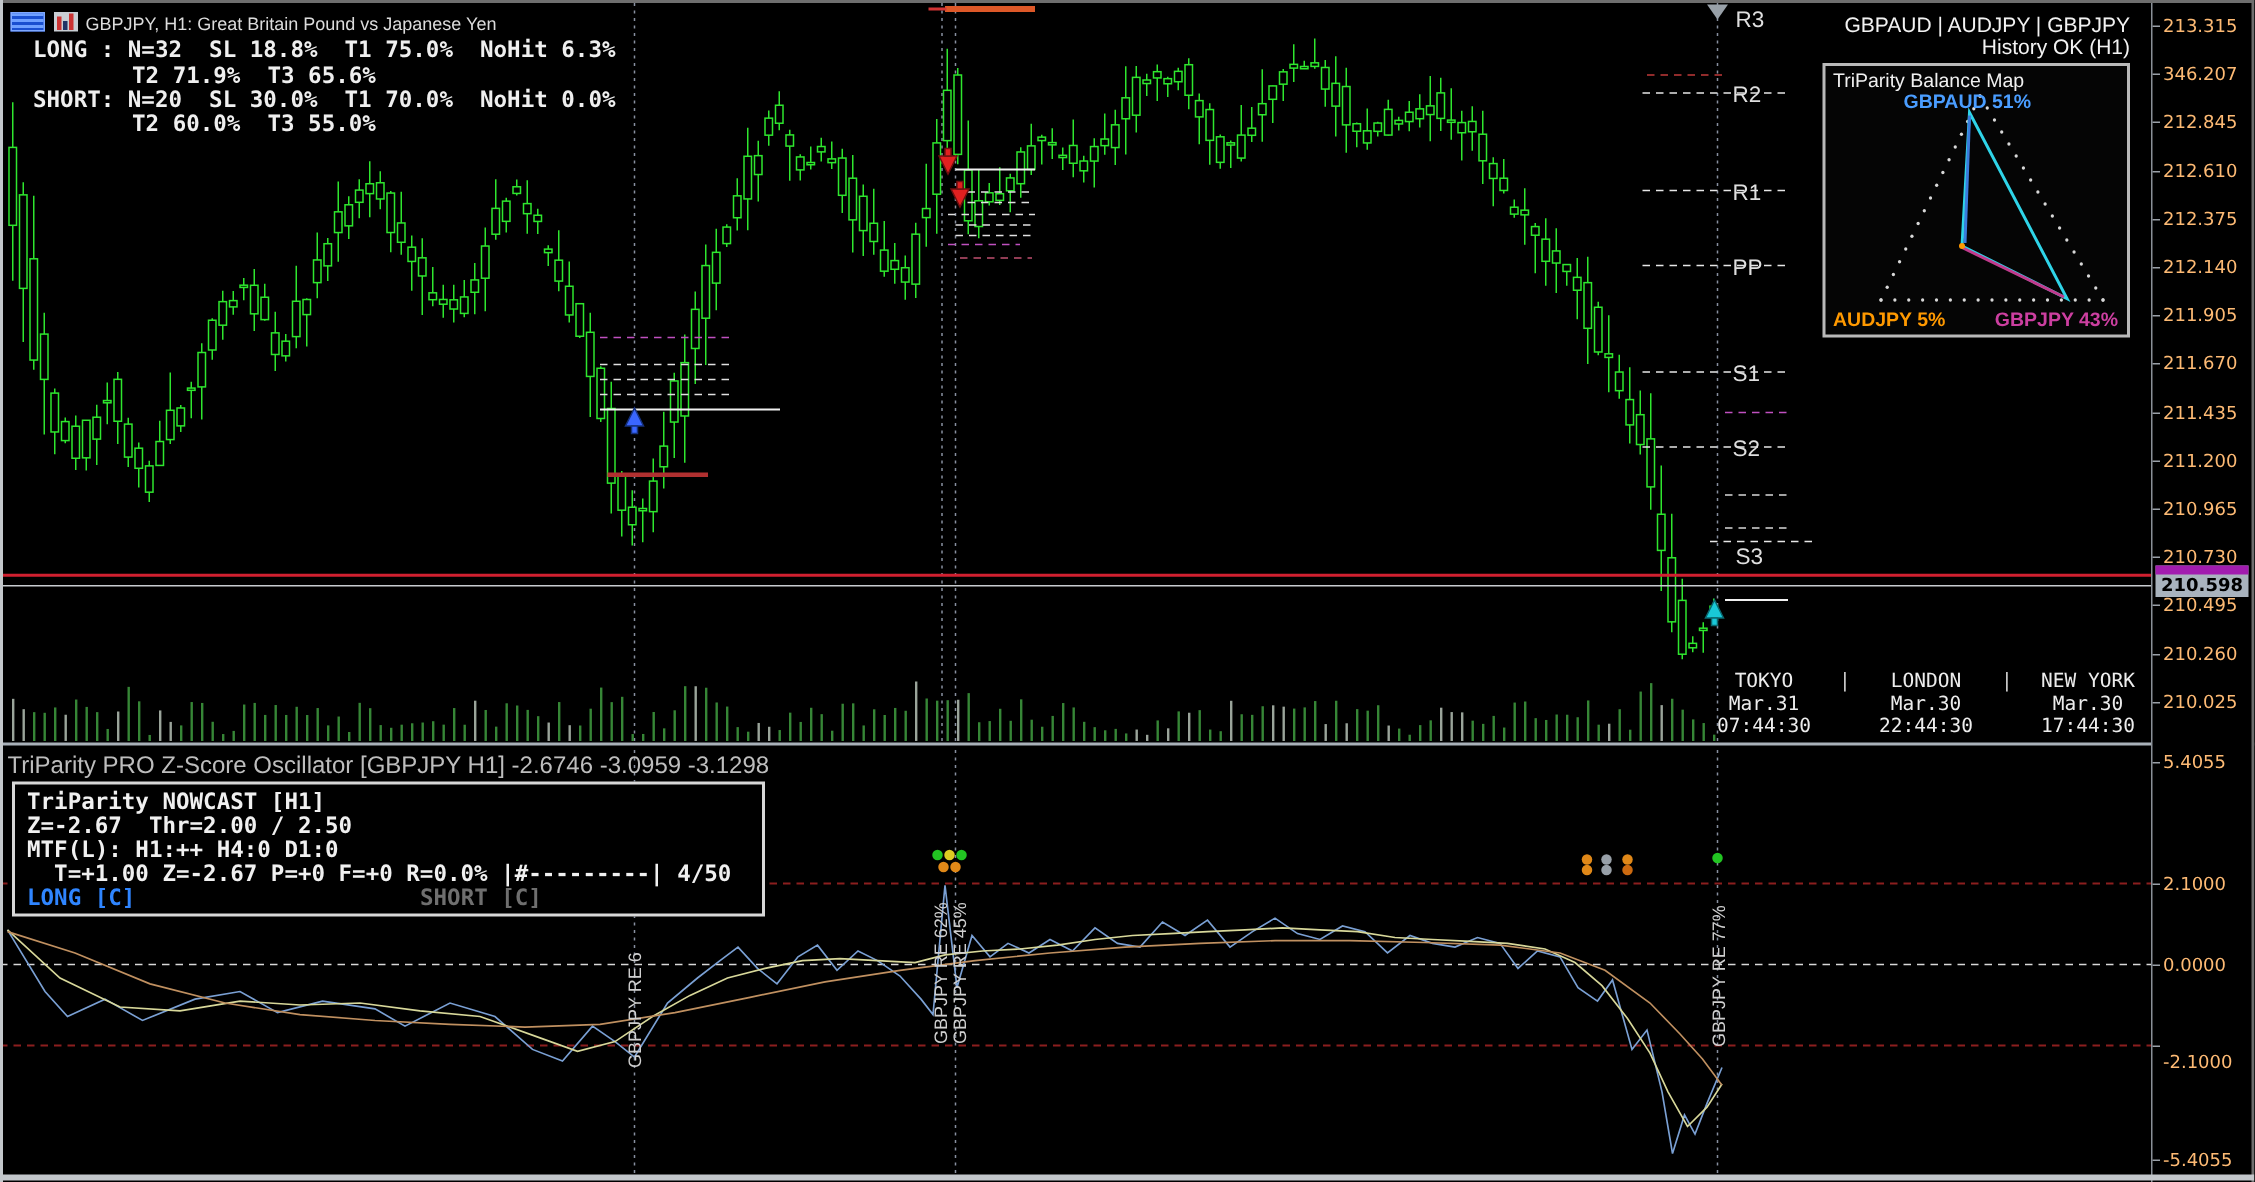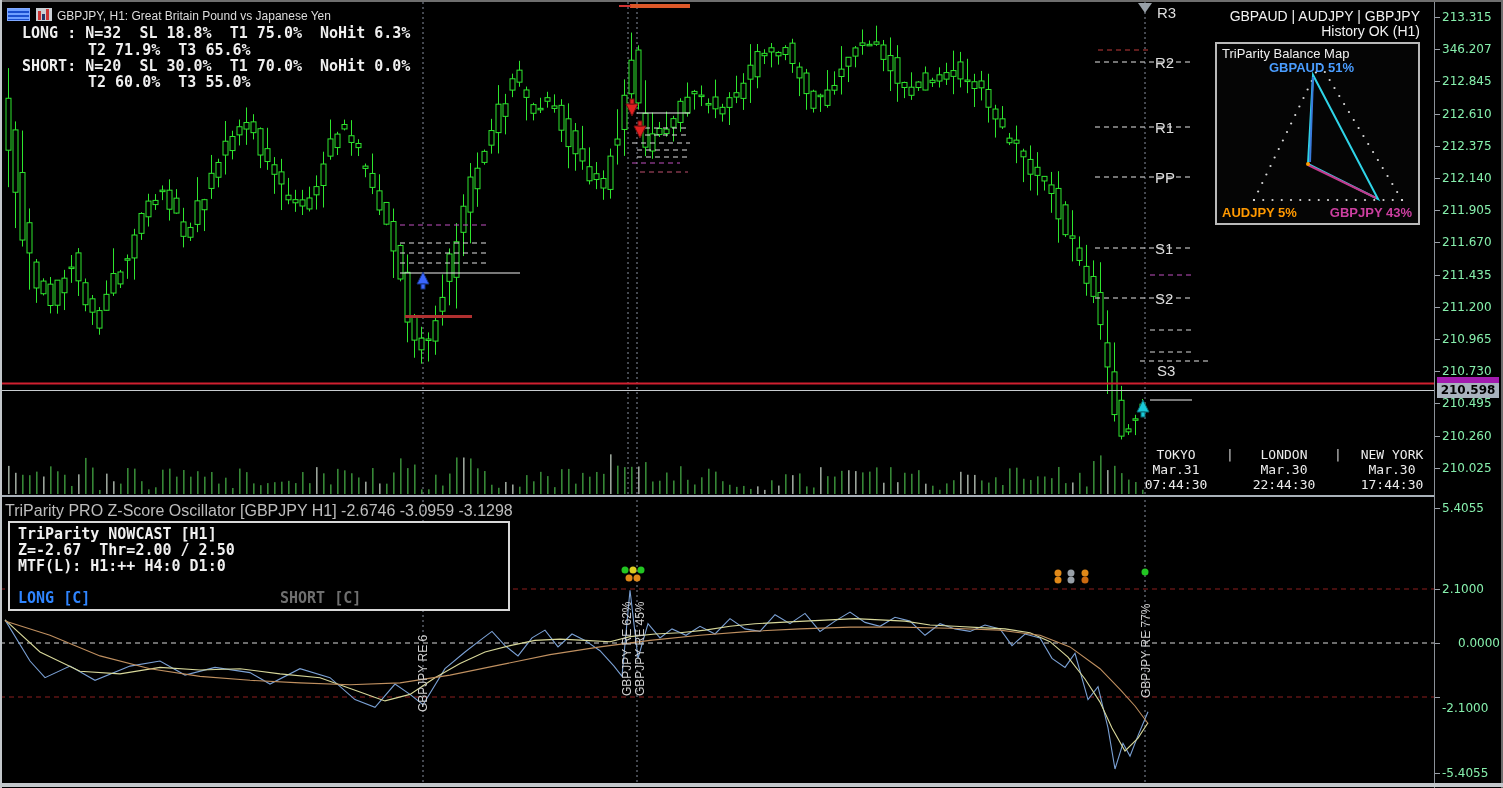--- a/index.html
+++ b/index.html
@@ -9,21 +9,21 @@
   .stats-line{position:absolute;color:#efefef;font-family:"DejaVu Sans Mono",monospace;
               font-size:15px;font-weight:bold;white-space:pre;letter-spacing:0px;}
   .chart-title{position:absolute;left:57px;top:9px;color:#dcdcdc;font-size:12px;}
   .tr-head{position:absolute;right:83px;color:#f2f2f2;font-size:14px;white-space:pre;}
   .bm-box{position:absolute;left:1215px;top:42px;width:205px;height:183px;
           border:2px solid #b9b9b9;background:#050505;box-sizing:border-box;}
   .bm-title{position:absolute;left:5px;top:2px;color:#f0f0f0;font-size:13px;}
   .bm-label{position:absolute;font-size:13px;font-weight:bold;}
   .axis{position:absolute;left:1434px;top:0;width:69px;height:788px;background:#000;
         border-left:1px solid #8a9098;}
-  .axis-label{position:absolute;left:7px;color:#86efac;font-size:12px;font-family:"DejaVu Sans",sans-serif;}
+  .axis-label{position:absolute;left:7px;color:#fdba74;font-size:12px;font-family:"DejaVu Sans",sans-serif;}
   .axis-tick{position:absolute;left:0;width:5px;height:1px;background:#9aa0a8;}
   .price-tag{position:absolute;left:2px;top:377px;width:62px;height:15px;background:#a9b3be;
              color:#000;font-size:12px;font-weight:bold;text-align:center;line-height:15px;
              border-top:6px solid #a21caf;font-family:"DejaVu Sans",sans-serif;}
   .osc-header{position:absolute;left:5px;top:502px;color:#bdbdbd;font-size:16px;}
   .nowcast{position:absolute;left:8px;top:521px;width:502px;height:90px;background:#000;
            border:2px solid #d8d8d8;box-sizing:border-box;z-index:5;}
   .nc-line{position:absolute;left:8px;color:#f0f0f0;font-family:"DejaVu Sans Mono",monospace;
            font-size:15px;font-weight:bold;white-space:pre;}
   .nc-long{position:absolute;left:8px;top:66px;color:#2f85ff;font-family:"DejaVu Sans Mono",monospace;
@@ -736,20 +736,21 @@
 17:44:30</div>
     </div>
 
   <div class="sep-mid"></div>
   <div class="osc-header">TriParity PRO Z-Score Oscillator [GBPJPY H1] -2.6746 -3.0959 -3.1298</div>
 
   <div class="nowcast">
     <div class="nc-line" style="top:2px">TriParity NOWCAST [H1]</div>
     <div class="nc-line" style="top:18px">Z=-2.67  Thr=2.00 / 2.50</div>
     <div class="nc-line" style="top:34px">MTF(L): H1:++ H4:0 D1:0</div>
+    <div class="nc-line" style="top:50px">  T=+1.00 Z=-2.67 P=+0 F=+0 R=0.0% |#---------| 4/50</div>
     <div class="nc-long">LONG [C]</div>
     <div class="nc-short">SHORT [C]</div>
   </div>
 
   <div class="axis" id="axis">
     <div class="price-tag">210.598</div>
   <div class="axis-tick" style="top: 17px;"></div>
       <div class="axis-label" style="top: 10px;">213.315</div>
       <div class="axis-tick" style="top: 49.2px;"></div>
       <div class="axis-label" style="top: 42.2px;">346.207</div>
@@ -777,21 +778,21 @@
       <div class="axis-label" style="top: 396.4px;">210.495</div>
       <div class="axis-tick" style="top: 435.6px;"></div>
       <div class="axis-label" style="top: 428.6px;">210.260</div>
       <div class="axis-tick" style="top: 467.8px;"></div>
       <div class="axis-label" style="top: 460.8px;">210.025</div>
       <div class="axis-tick" style="top: 508px;"></div>
       <div class="axis-label" style="top: 501px;">5.4055</div>
       <div class="axis-tick" style="top: 589px;"></div>
       <div class="axis-label" style="top: 582px;">2.1000</div>
       <div class="axis-tick" style="top: 643px;"></div>
-      <div class="axis-label" style="top: 636px; margin-left: 16px;">0.0000</div>
+      <div class="axis-label" style="top: 636px;">0.0000</div>
       <div class="axis-tick" style="top: 697px;"></div>
       <div class="axis-label" style="top: 690px; margin-top: 11px;">-2.1000</div>
       <div class="axis-tick" style="top: 773px;"></div>
       <div class="axis-label" style="top: 766px;">-5.4055</div>
     </div>
 
   <div class="edge-top"></div>
   <div class="edge-left"></div>
   <div class="edge-right"></div>
   <div class="edge-bottom"></div>

